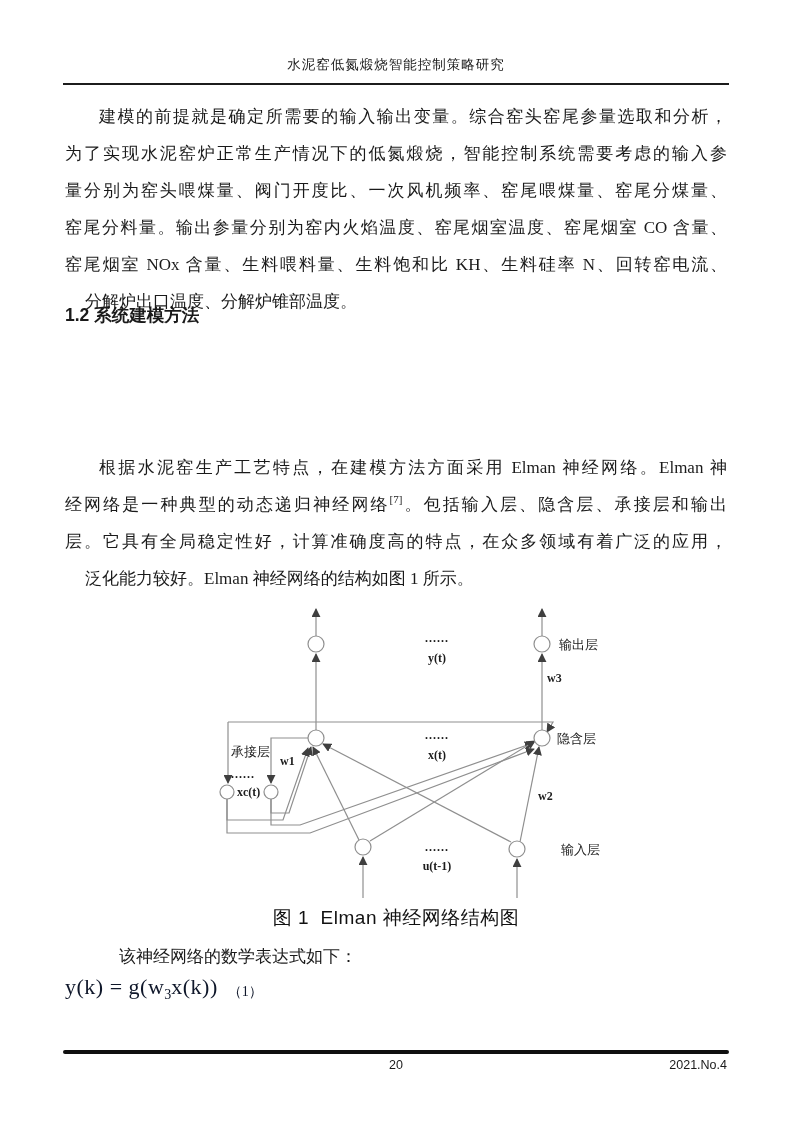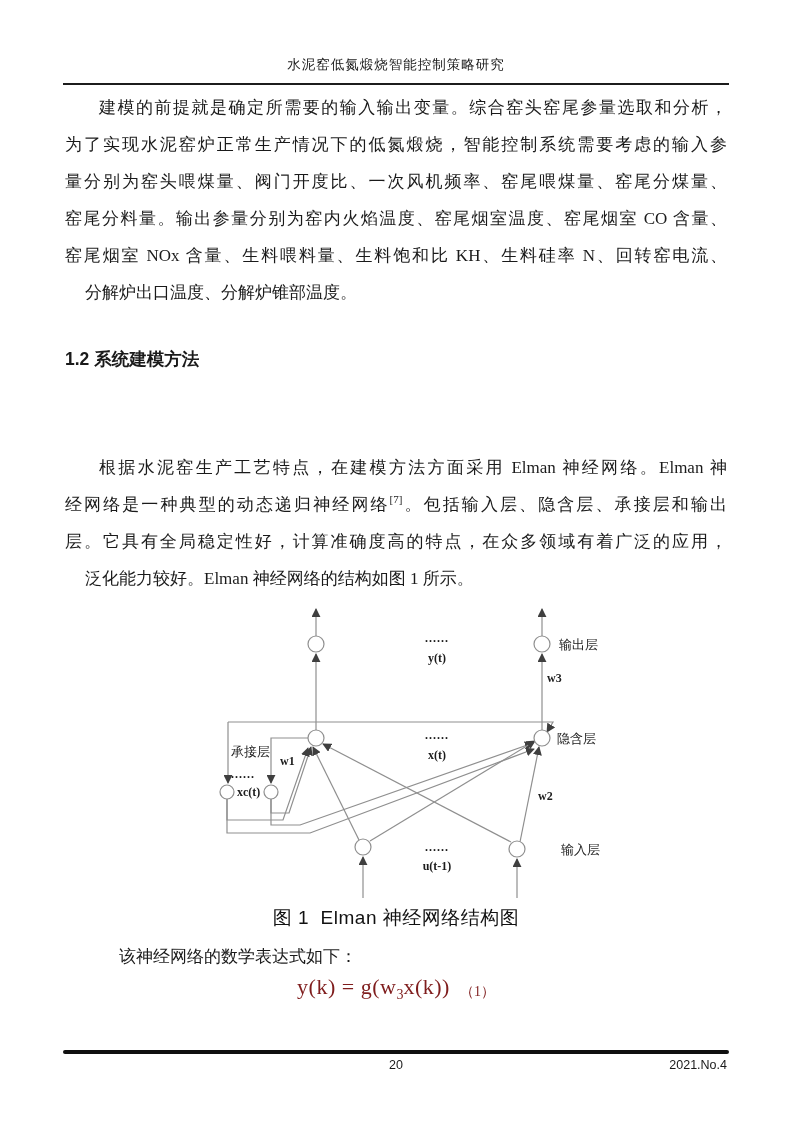--- a/index.html
+++ b/index.html
@@ -9,27 +9,27 @@
   }
   .header-title{position:absolute;top:56px;left:65px;width:662px;text-align:center;
     font-size:13.5px;letter-spacing:1px;}
   .header-rule{position:absolute;top:83px;left:63px;width:666px;height:2px;background:#1c1c1c;}
   .para{position:absolute;left:65px;width:662px;font-size:17px;line-height:37px;}
   .line{text-align:justify;text-align-last:justify;text-justify:inter-character;}
   .line.short{text-align-last:left;margin-left:20px;}
   .line.indent{text-indent:34px;}
   sup{font-size:11px;line-height:0;}
   .section-heading{position:absolute;top:303px;left:65px;width:662px;
-    font-family:"Liberation Sans","DejaVu Sans",sans-serif;font-weight:700;font-size:17.5px;margin-top:44px;}
+    font-family:"Liberation Sans","DejaVu Sans",sans-serif;font-weight:700;font-size:17.5px;}
   .diagram{position:absolute;left:185px;top:597px;}
   .figure-caption{position:absolute;top:905px;left:65px;width:662px;text-align:center;
     font-family:"Liberation Sans","DejaVu Sans",sans-serif;font-size:19px;letter-spacing:.5px;
     white-space:pre;color:#111;}
-  .formula{position:absolute;top:974px;left:65px;width:662px;text-align:center;
-    font-size:22px;color:#7f1d1d;}
+  .formula{position:absolute;top:974px;left:65px;width:662px;text-align:left;
+    font-size:22px;color:#0f172a;}
   .formula .expr{letter-spacing:.5px;}
   .formula sub{font-size:14px;}
   .formula .eq-num{font-size:14px;margin-left:10px;position:relative;top:2px;}
   .footer-rule{position:absolute;top:1050px;left:63px;width:666px;height:4px;background:#101010;
     border-radius:2px;}
   .footer-page{position:absolute;top:1058px;left:65px;width:662px;text-align:center;
     font-family:"Liberation Sans","DejaVu Sans",sans-serif;font-size:12.5px;}
   .footer-issue{position:absolute;top:1058px;left:65px;width:662px;text-align:right;
     font-family:"Liberation Sans","DejaVu Sans",sans-serif;font-size:12.5px;}
   .dlabel{font-family:"Liberation Serif","DejaVu Serif",serif;font-size:13px;fill:#1c1c1c;}
@@ -38,21 +38,21 @@
     font-weight:700;letter-spacing:1px;}
 </style>
 </head>
 <body>
 
 <div class="page">
 
   <div class="header-title">水泥窑低氮煅烧智能控制策略研究</div>
   <div class="header-rule"></div>
 
-  <div class="para" style="top:89px">
+  <div class="para" style="top:98px">
     <div class="line indent">建模的前提就是确定所需要的输入输出变量。综合窑头窑尾参量选取和分析，</div>
     <div class="line">为了实现水泥窑炉正常生产情况下的低氮煅烧，智能控制系统需要考虑的输入参</div>
     <div class="line">量分别为窑头喂煤量、阀门开度比、一次风机频率、窑尾喂煤量、窑尾分煤量、</div>
     <div class="line">窑尾分料量。输出参量分别为窑内火焰温度、窑尾烟室温度、窑尾烟室 CO 含量、</div>
     <div class="line">窑尾烟室 NOx 含量、生料喂料量、生料饱和比 KH、生料硅率 N、回转窑电流、</div>
     <div class="line short">分解炉出口温度、分解炉锥部温度。</div>
   </div>
 
   <div class="section-heading">1.2 系统建模方法</div>
 

